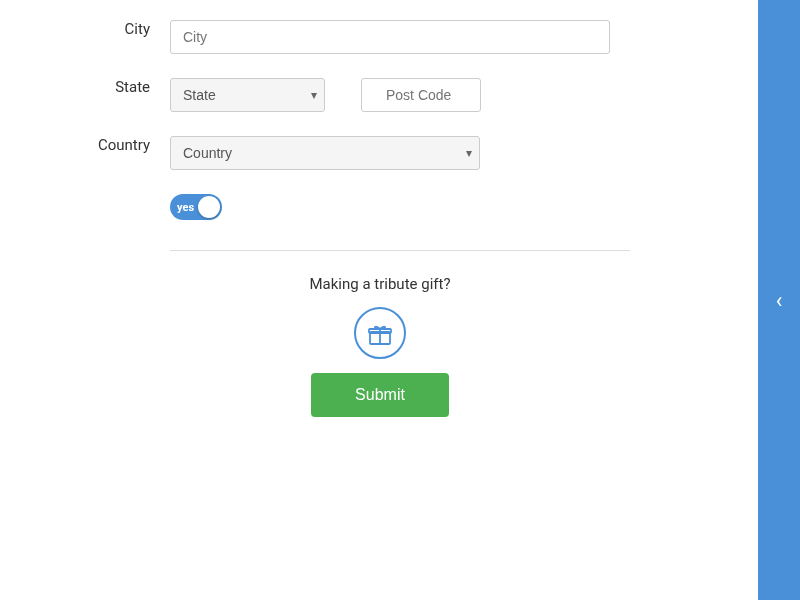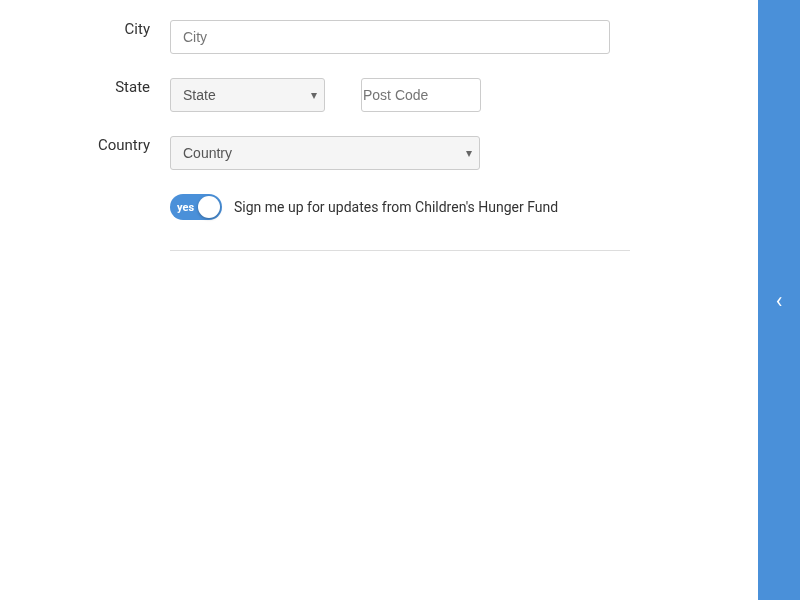--- a/index.html
+++ b/index.html
@@ -92,21 +92,21 @@
       color: #333;
       text-align: center;
       margin-right: 16px;
       line-height: 1.3;
     }
 
     .zip-input {
       width: 120px;
       border: 1px solid #ccc;
       border-radius: 3px;
-      padding: 8px 1px;
+      padding: 8px 24px;
       font-size: 14px;
       color: #999;
       background: #fff;
       outline: none;
     }
 
     .country-select {
       width: 310px;
     }
 
@@ -257,22 +257,39 @@
     </div>
   </div>
 
   <div class="toggle-row">
     <div class="toggle-container">
       <div class="toggle-track">
         <span class="toggle-yes-label">yes</span>
         <div class="toggle-knob"></div>
       </div>
     </div>
-    <span class="toggle-text">Sign me up for updates from Children's Hunger Fund</span>
   </div>
 
   <hr class="divider">
 
+  <div class="tribute-section">
+    <span class="tribute-title">Making a tribute gift?</span>
+    <div class="gift-icon-circle">
+      <svg class="gift-icon-svg" viewBox="0 0 28 28" fill="none" xmlns="http://www.w3.org/2000/svg">
+
+        <rect x="4" y="13" width="20" height="12" rx="1" stroke="#4a90d9" stroke-width="1.8" fill="none"></rect>
+
+        <rect x="3" y="10" width="22" height="4" rx="1" stroke="#4a90d9" stroke-width="1.8" fill="none"></rect>
+
+        <line x1="14" y1="10" x2="14" y2="25" stroke="#4a90d9" stroke-width="1.8"></line>
+
+        <path d="M14 10 C11 7 8 7 9 10" stroke="#4a90d9" stroke-width="1.8" fill="none"></path>
+
+        <path d="M14 10 C17 7 20 7 19 10" stroke="#4a90d9" stroke-width="1.8" fill="none"></path>
+      </svg>
+    </div>
+    <button class="submit-btn">Submit</button>
+  </div>
 </div>
 
 <div class="sidebar">
   <span class="sidebar-arrow">‹</span>
 </div>
 
 </body></html>

